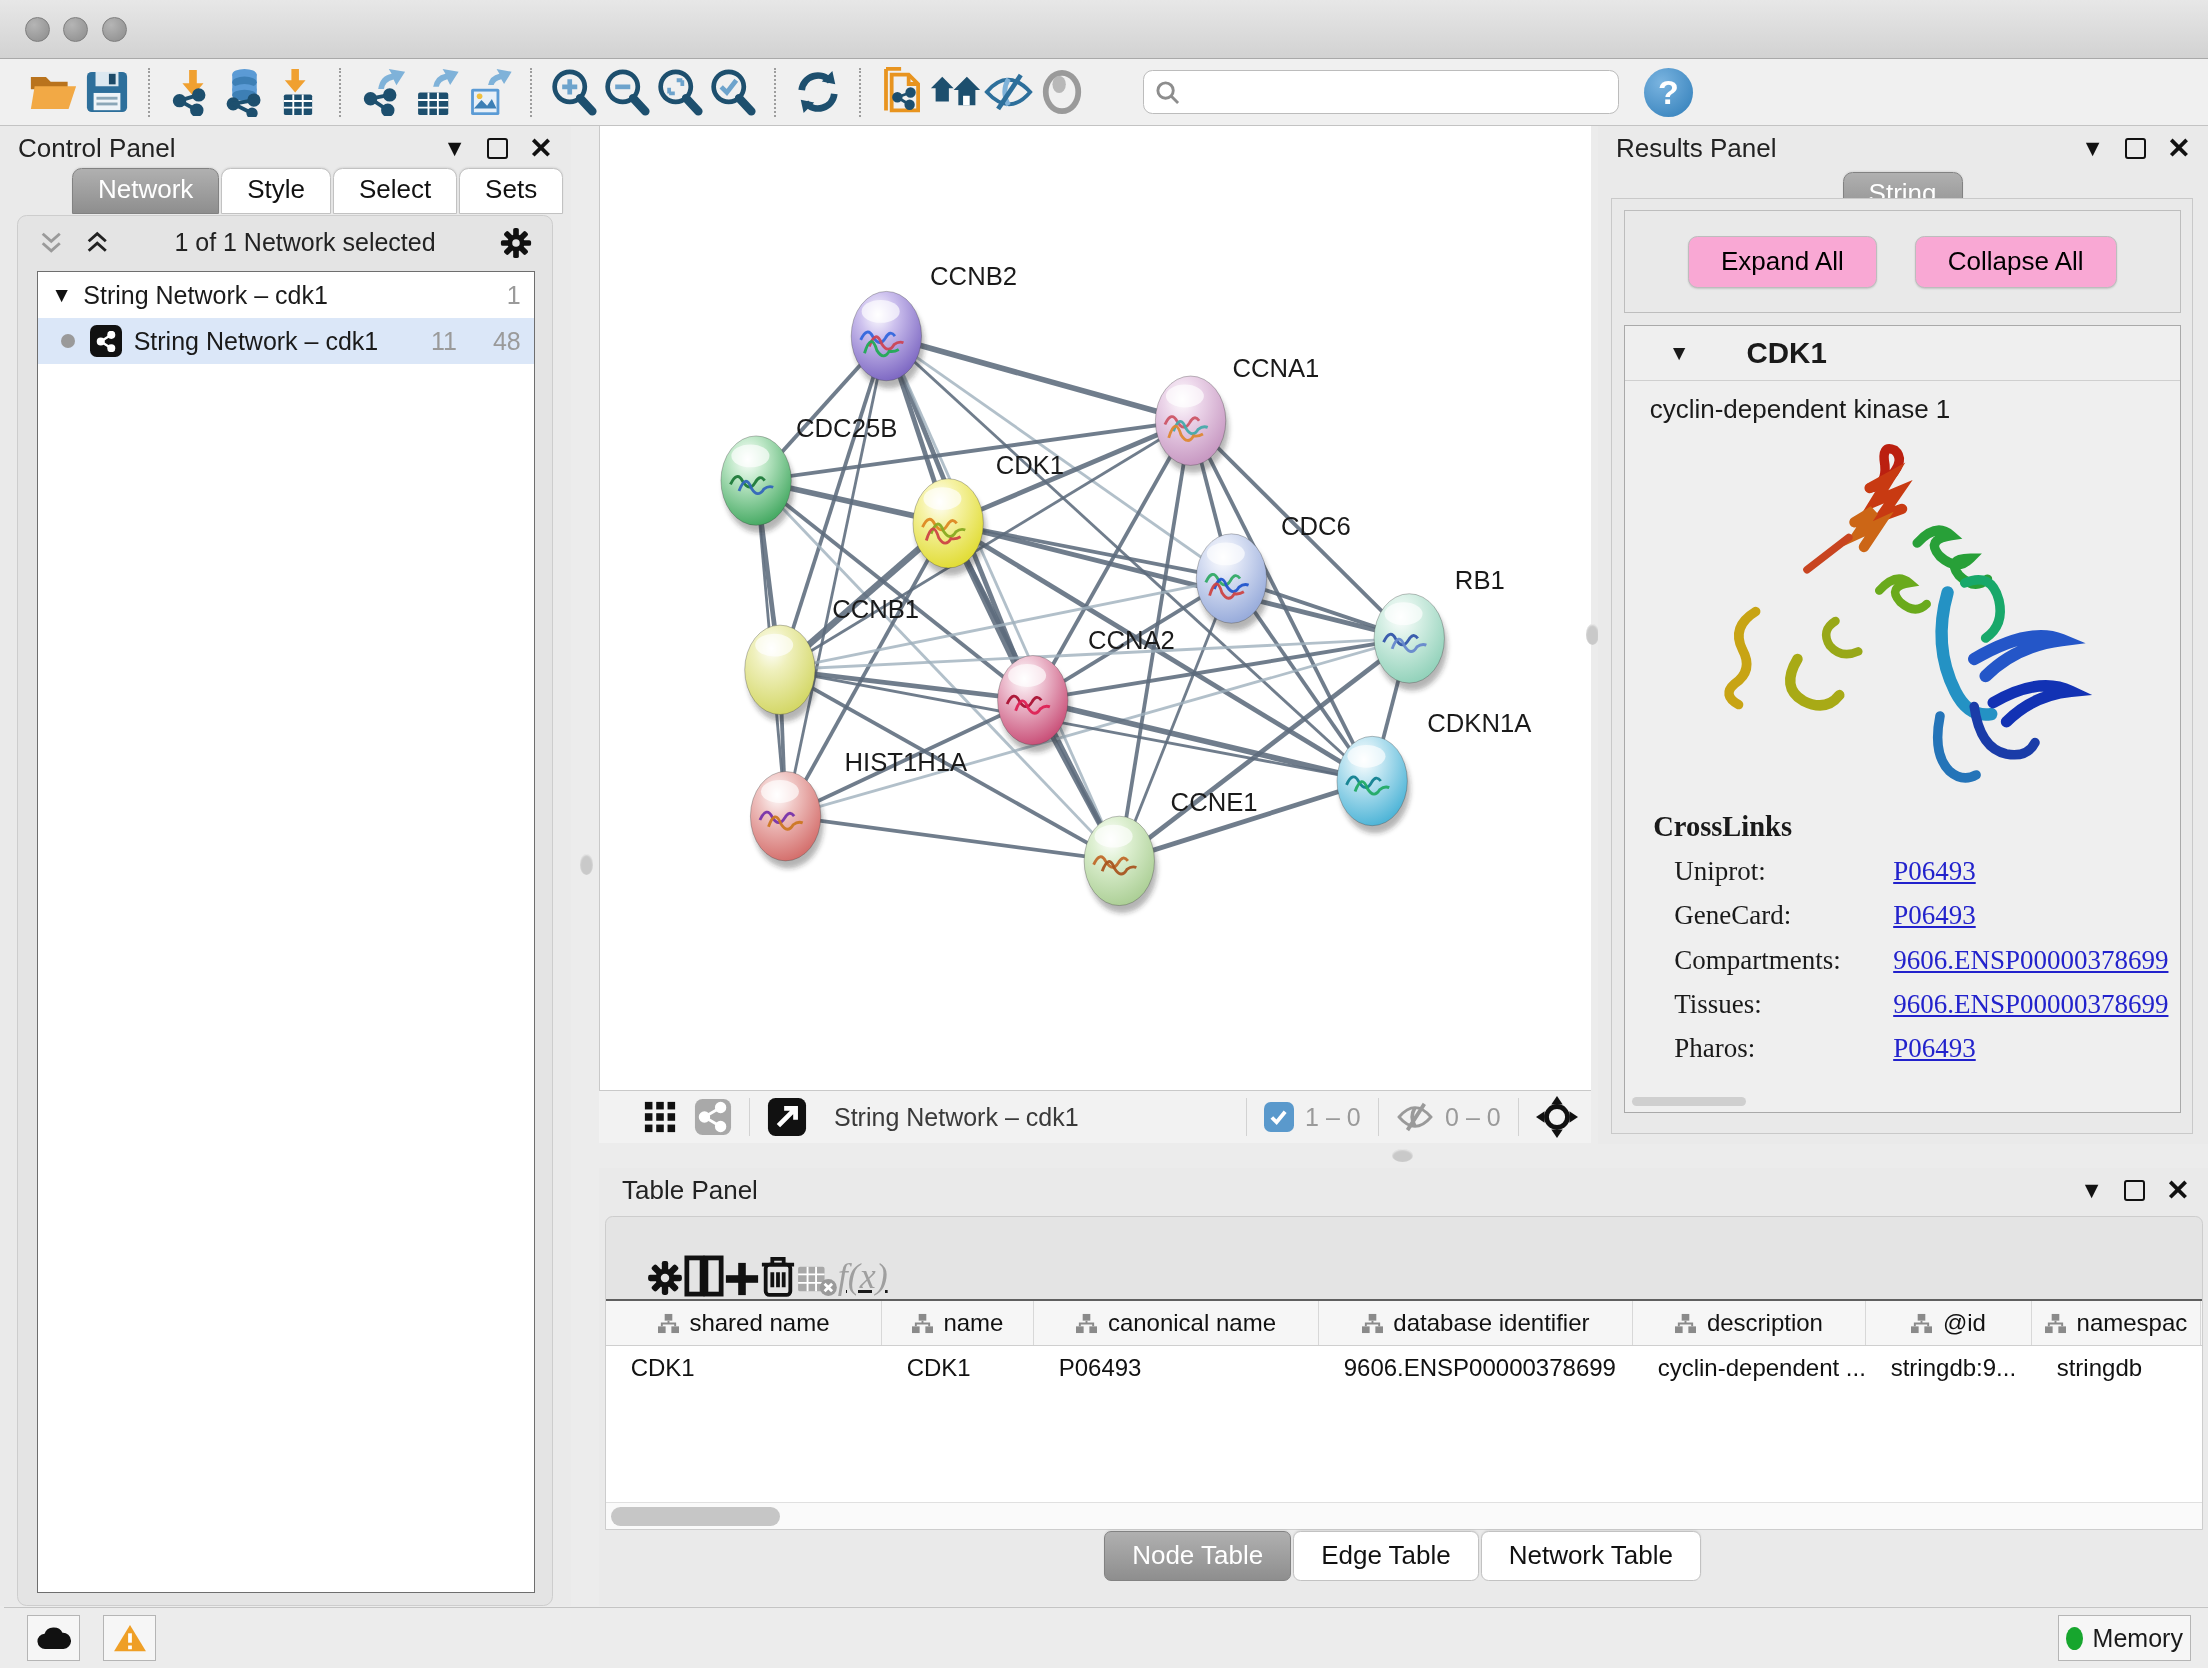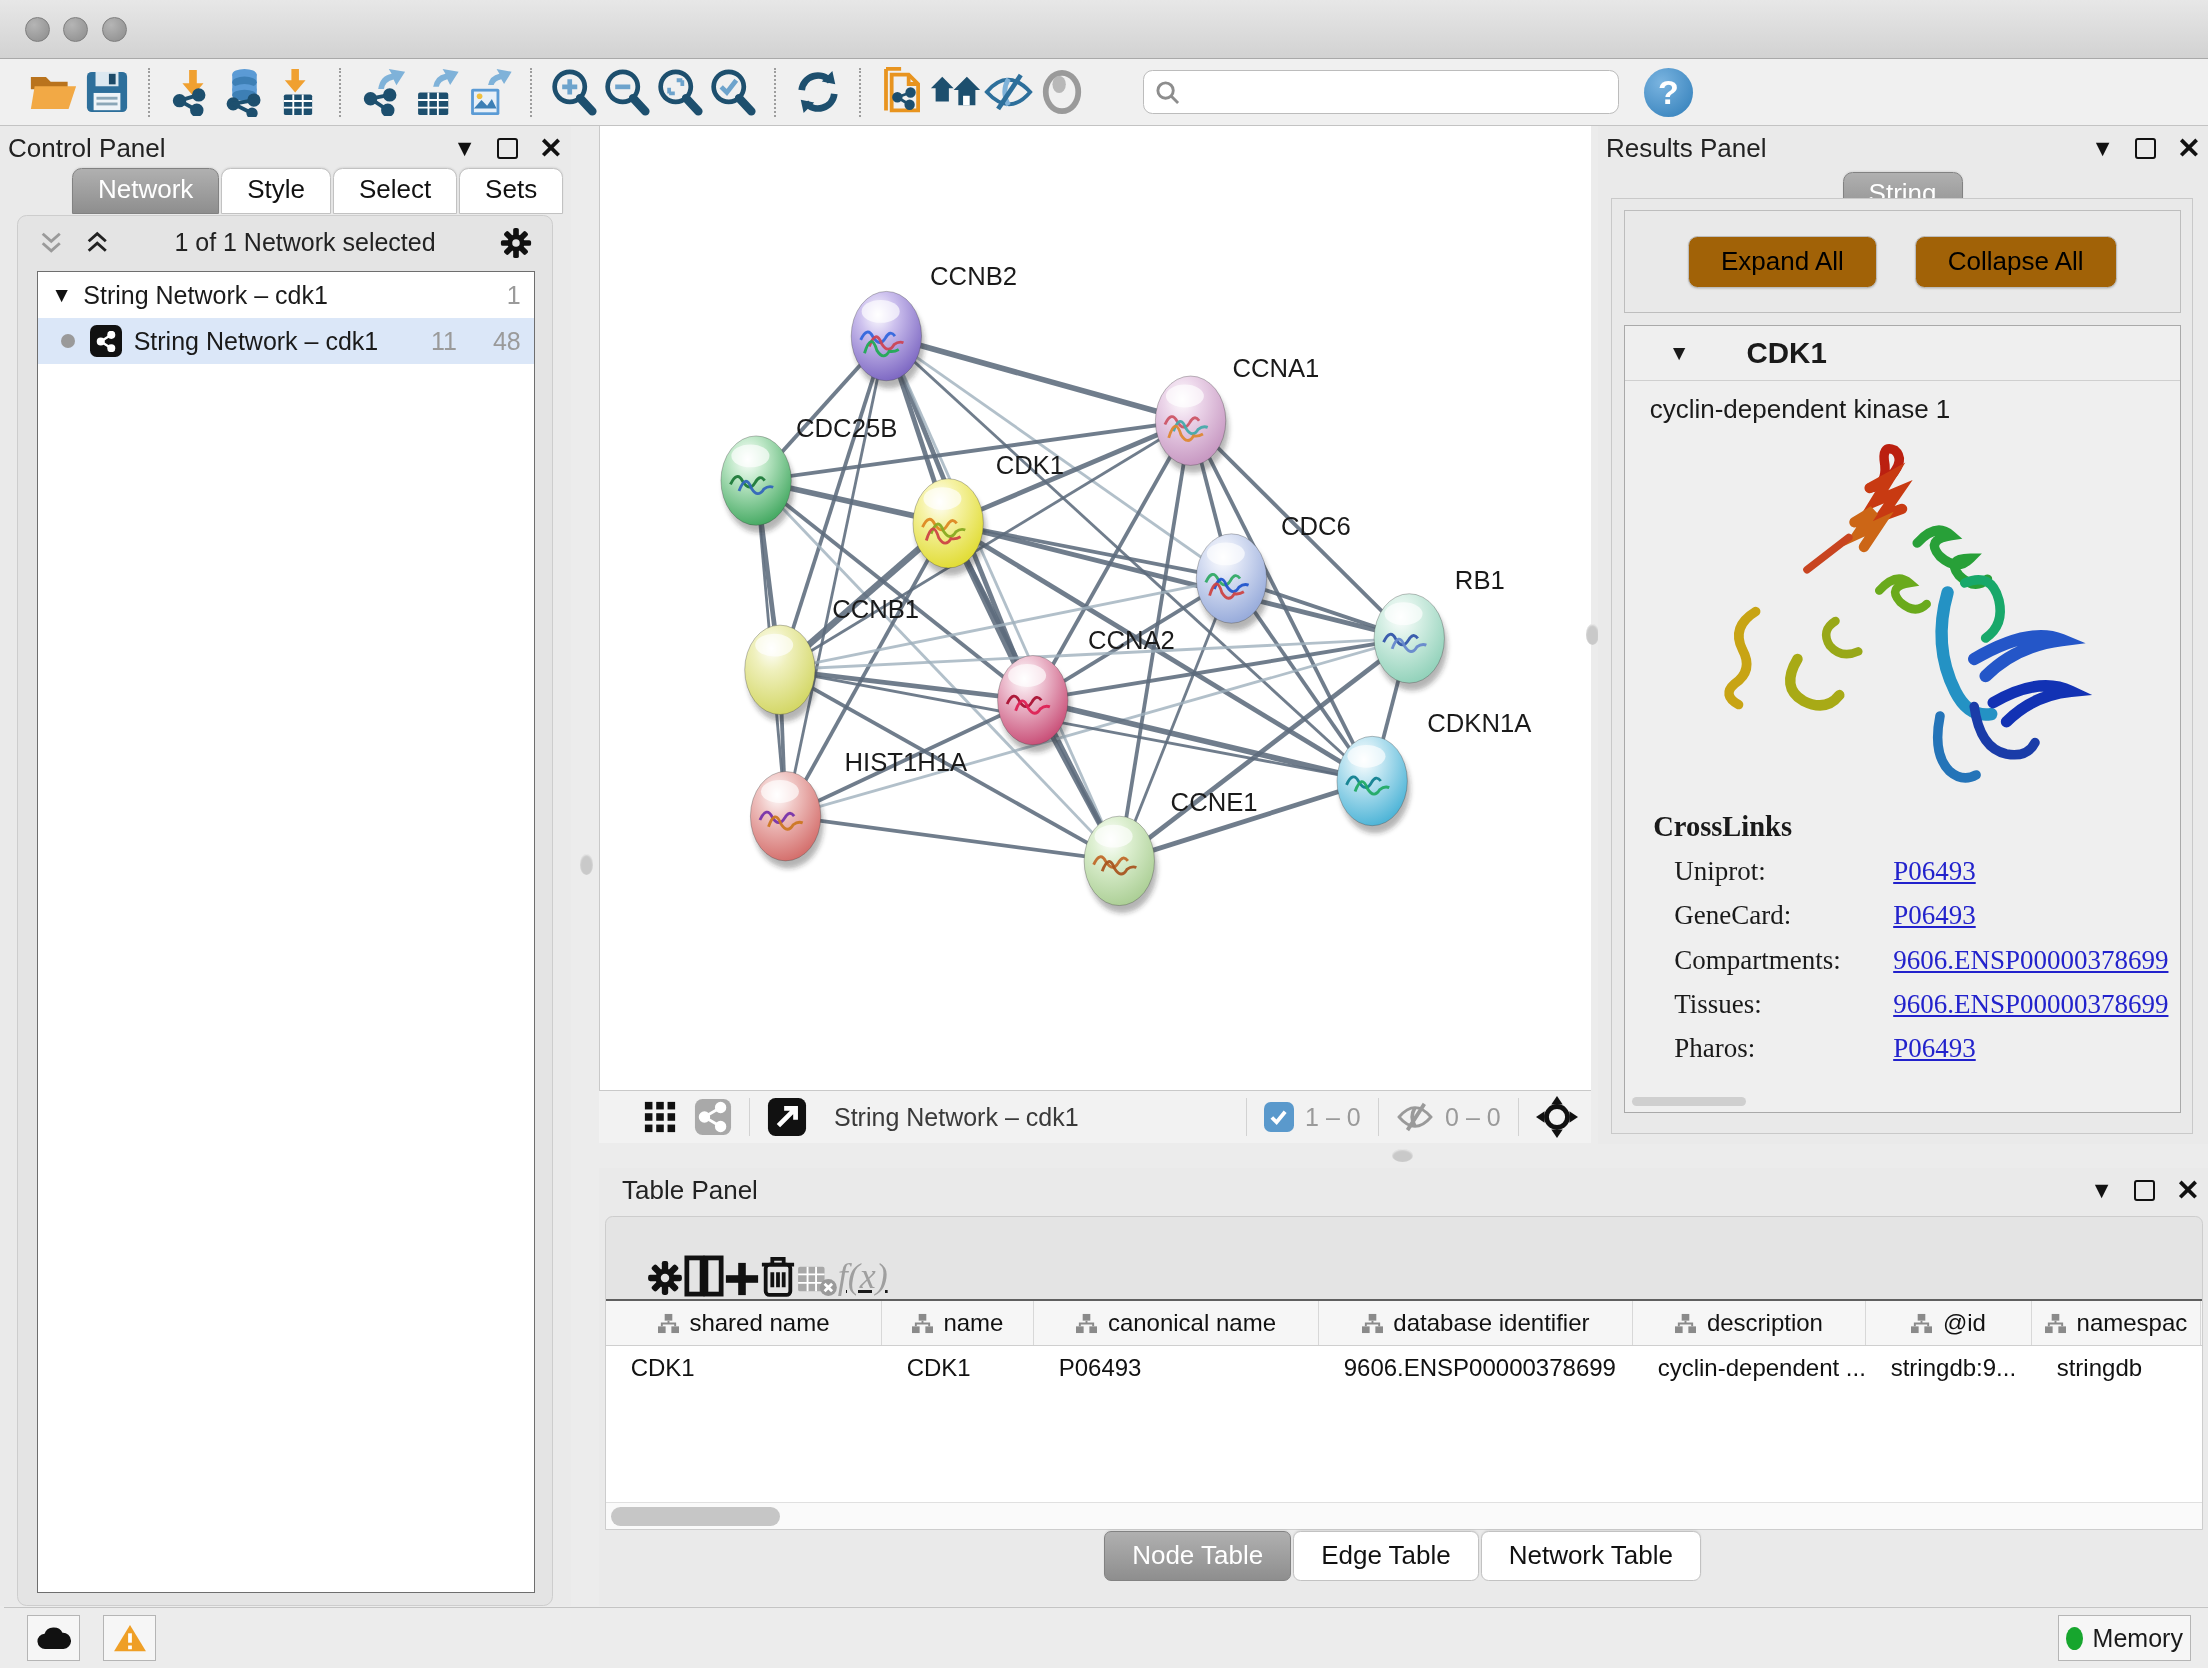--- a/index.html
+++ b/index.html
@@ -20,21 +20,21 @@
   .tb-sep { width:0; height:49px; border-left:2.9px dotted #9d9d9d; margin:0 15px; flex:0 0 auto; }
   .searchbox { margin-left:55px; width:476px; height:44px; background:#fff; border:1.9px solid #bcbcbc;
     border-radius:9.5px; display:flex; align-items:center; padding:0 11.4px; }
   .searchbox input { border:none; outline:none; font-size:25px; width:409px; margin-left:9.5px; background:transparent; }
   .help-btn { margin-left:25px; width:49px; height:49px; border-radius:50%;
     background:radial-gradient(circle at 35% 30%,#7ab4e0,#2e7cb8); color:#fff; font-size:34px; font-weight:bold;
     display:flex; align-items:center; justify-content:center; }
 
   
   .panel { position:absolute; background:#eaeaea; }
-  .panel-head { height:44px; display:flex; align-items:center; padding:0 8px; }
+  .panel-head { height:44px; display:flex; align-items:center; padding:0 18px; }
   .panel-title { font-size:26px; color:#222; }
   .head-ctrl { margin-left:auto; display:flex; align-items:center; gap:21px; }
   .hc { font-size:23px; color:#111; line-height:1; }
   .hc.float { width:21px; height:21px; border:2.9px solid #111; border-radius:2.9px; }
   .hc.close { font-weight:bold; font-size:28.5px; }
   .tabs-row { display:flex; padding-left:72px; height:44px; align-items:flex-end; }
   .tab { font-size:26px; padding:5.7px 25px 7.6px; background:#fff; border:1px solid #c2c2c2;
     border-radius:9.5px 9.5px 0 0; margin-right:1.9px; color:#111; box-shadow:0 -1px 1.9px rgba(0,0,0,.08); }
   .tab.active { background:linear-gradient(#b0b0b0,#8e8e8e); color:#fff; border-color:#828282; }
   .inset { background:#e4e4e4; border:1px solid #cdcdcd; border-radius:9.5px; }
@@ -62,21 +62,21 @@
   .nb-count { color:#9a9a9a; margin-left:11.4px; }
   .checkbox { width:30px; height:30px; border-radius:6.7px; background:#5a99cc; display:flex; align-items:center; justify-content:center; }
   .splitter-dot { position:absolute; background:#c9c9c9; border-radius:50%; box-shadow:inset 0 1px 1.9px rgba(255,255,255,.7); }
 
   
   #results-panel { left:1598px; top:126px; width:611px; height:1018px; }
   #rp-tab-wrap { display:flex; justify-content:center; height:48px; align-items:flex-end; }
   #rp-inset { position:absolute; left:13.3px; top:72px; width:582px; height:936px; background:#e9e9e9; border:1px solid #c9c9c9; }
   #rp-buttons { margin:11.4px; border:1px solid #bdbdbd; background:#e9e9e9; height:103px;
     display:flex; align-items:center; justify-content:center; gap:38px; }
-  .rp-btn { background:#a16207; border:1px solid #bdbdbd; border-radius:9.5px; font-size:26px; padding:9.5px 32px;
+  .rp-btn { background:#f9a8d4; border:1px solid #bdbdbd; border-radius:9.5px; font-size:26px; padding:9.5px 32px;
     box-shadow:0 1px 1.9px rgba(0,0,0,.15); }
   #rp-entry { margin:0 11.4px; border:1px solid #a9a9a9; background:#efefef; height:788px; position:relative; }
   #rp-entry-head { height:55px; display:flex; align-items:center; border-bottom:1px solid #cfcfcf; }
   #rp-gene { font-size:29.5px; font-weight:bold; margin-left:57px; }
   #rp-desc { font-size:26px; padding:13.3px 0 0 25px; }
   #crosslinks { font-family:"Liberation Serif", serif; padding:0 0 0 28.5px; }
   #crosslinks .cl-title { font-size:28.5px; font-weight:bold; margin-bottom:7.6px; }
   .cl-row { display:flex; font-size:27px; margin:13.3px 0 13.3px 21px; }
   .cl-label { width:219px; }
   .cl-link { color:#2222cc; text-decoration:underline; }

